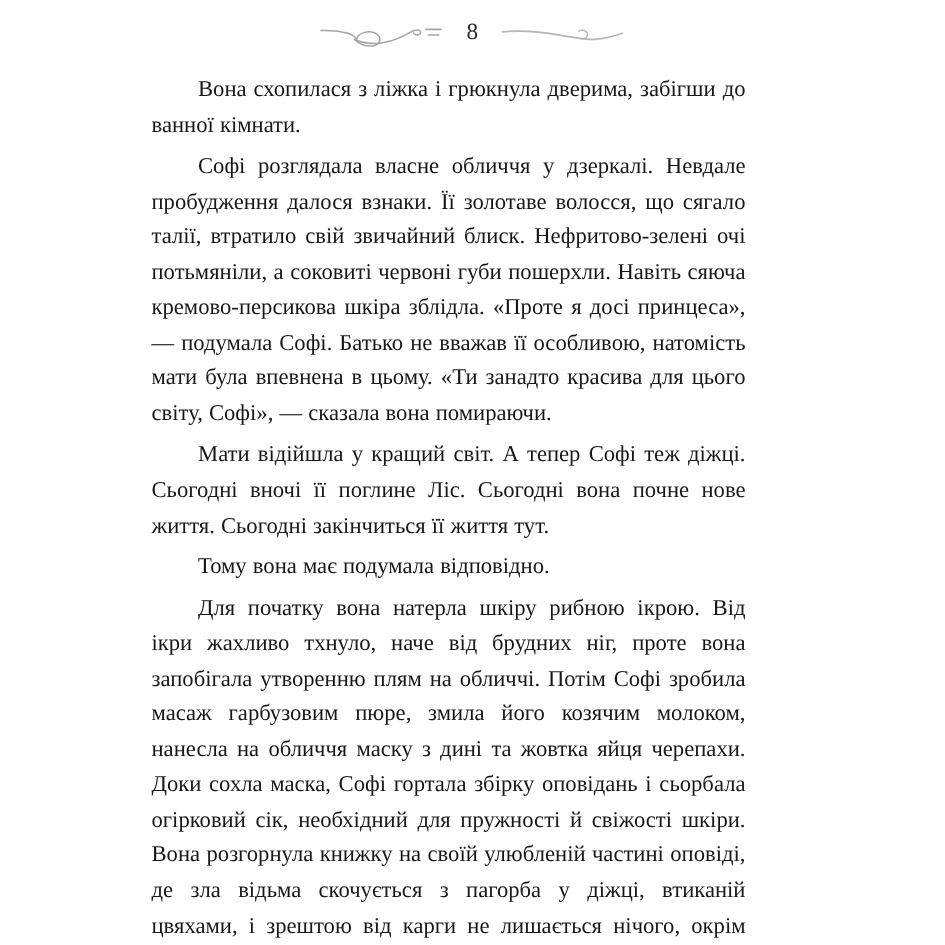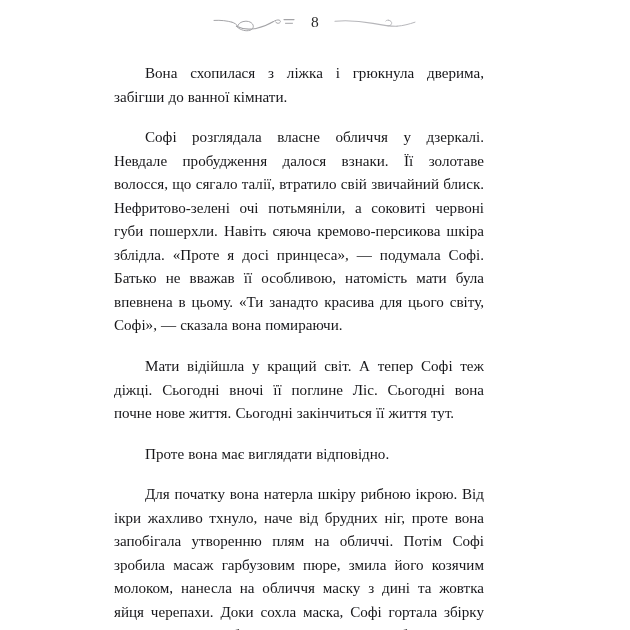--- a/index.html
+++ b/index.html
@@ -57,21 +57,21 @@
     width: 404px;
     font-size: 15.1px;
     line-height: 23.55px;
     color: #17171a;
     text-align: justify;
     text-justify: inter-word;
     -webkit-font-smoothing: antialiased;
   }
 
   .textblock p {
-    margin: 17px;
+    margin: 4px;
     text-indent: 31px;
     text-align: justify;
     hyphens: manual;
     word-spacing: 0.02em;
   }
 
   
   .textblock p:last-child {
     text-align-last: left;
   }
@@ -109,17 +109,17 @@
         </g>
       </svg>
     </span>
 
   </div>
 
   <div class="textblock">
     <p>Вона схопилася з ліжка і грюкнула дверима, забігши до ванної кімнати.</p>
     <p>Софі розглядала власне обличчя у дзеркалі. Невдале пробудження далося взнаки. Її золотаве волосся, що сягало талії, втратило свій звичайний блиск. Нефритово-зелені очі потьмяніли, а соковиті червоні губи пошерхли. Навіть сяюча кремово-персикова шкіра зблідла. «Проте я досі принцеса», — подумала Софі. Батько не вважав її особливою, натомість мати була впевнена в цьому. «Ти занадто красива для цього світу, Софі», — сказала вона помираючи.</p>
     <p>Мати відійшла у кращий світ. А тепер Софі теж діжці. Сьогодні вночі її поглине Ліс. Сьогодні вона почне нове життя. Сьогодні закінчиться її життя тут.</p>
-    <p>Проте вона має виглядати відповідно.</p>
+    <p>Тому вона має подумала відповідно.</p>
     <p>Для початку вона натерла шкіру рибною ікрою. Від ікри жахливо тхнуло, наче від брудних ніг, проте вона запобігала утворенню плям на обличчі. Потім Софі зробила масаж гарбузовим пюре, змила його козячим молоком, нанесла на обличчя маску з дині та жовтка яйця черепахи. Доки сохла маска, Софі гортала збірку оповідань і сьорбала огірковий сік, необхідний для пружності й свіжості шкіри. Вона розгорнула книжку на своїй улюбленій частині оповіді, де зла відьма скочується з пагорба у діжці, втиканій цвяхами, і зрештою від карги не лишається нічого, окрім браслета, виготовленого з кісток маленьких хлопчиків.</p>
   </div>
 
 </div>
 
 </body></html>

